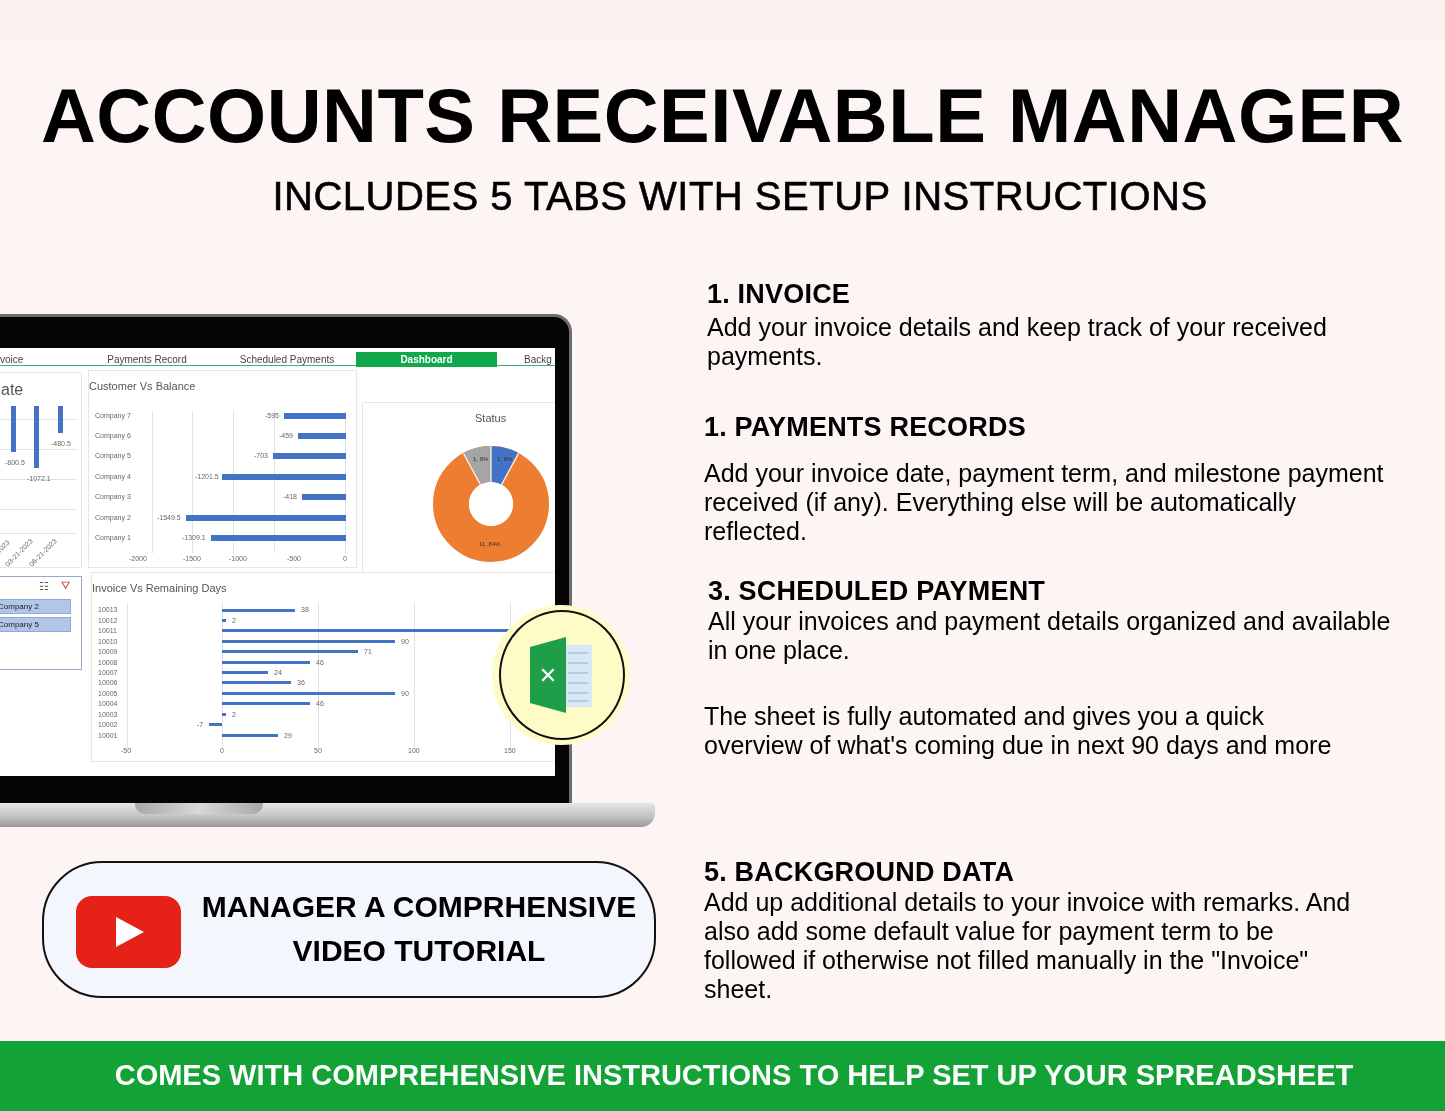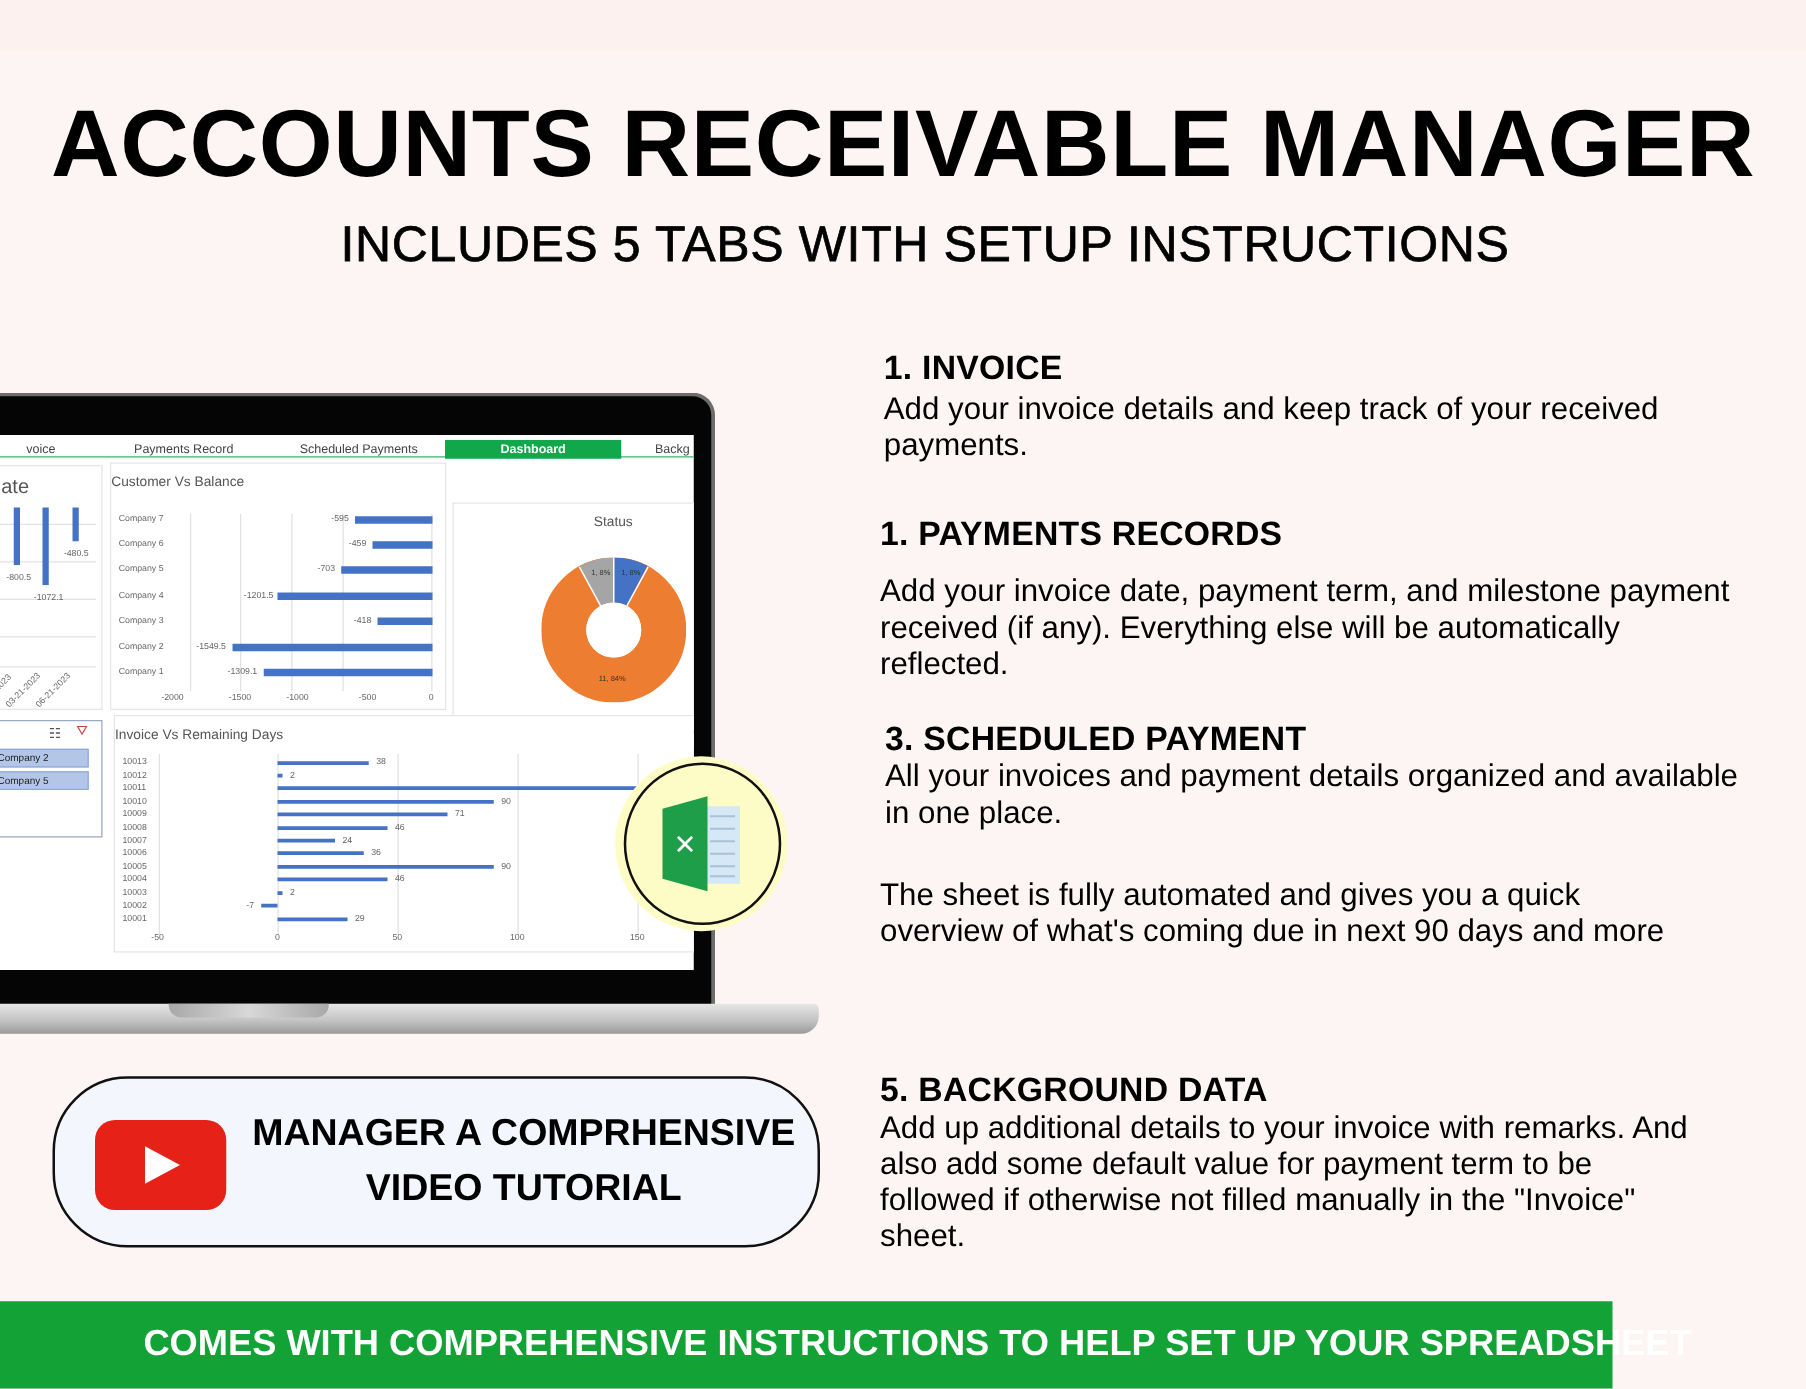--- a/index.html
+++ b/index.html
@@ -89,40 +89,40 @@
     position: absolute; left: 150px; top: 22px; width: 450px; text-align: center;
     font-size: 30px; font-weight: 700; line-height: 44px;
   }
 
   
   .section { position: absolute; left: 704px; width: 700px; }
   .section h2 { font-size: 27px; font-weight: 700; letter-spacing: 0.2px; line-height: 32px; }
   .section p { font-size: 25px; line-height: 29px; font-weight: 400; }
 
   .footer-bar {
-    position: absolute; left: 0; top: 1041px; width: 1290px; height: 70px;
+    position: absolute; left: 0; top: 1041px; width: 1445px; height: 70px;
     background: #12a235;
   }
   .footer-text {
     position: absolute; left: 0; top: 18px; width: 1468px; text-align: center;
     color: #fff; font-size: 29px; font-weight: 700; letter-spacing: 0;
   }
 </style>
 </head>
 <body>
 
 <div class="top-band"></div>
 
 <h1 class="main-title">ACCOUNTS RECEIVABLE MANAGER</h1>
 <div class="sub-title">INCLUDES 5 TABS WITH SETUP INSTRUCTIONS</div>
 
 <div class="laptop-lid"></div>
 <div class="screen">
   <div class="tabbar">
-    <div class="tab" style="left:0;width:30px;text-align:left;padding-left:21px;">voice</div>
+    <div class="tab" style="left:0;width:30px;text-align:left;">voice</div>
     <div class="tab" style="left:92px;width:110px;">Payments Record</div>
     <div class="tab" style="left:222px;width:130px;">Scheduled Payments</div>
     <div class="tab active" style="left:356px;width:141px;">Dashboard</div>
     <div class="tab" style="left:524px;width:40px;text-align:left;">Backg</div>
   </div>
 
   <div class="card" style="left:-4px;top:24px;width:86px;height:196px;">
     <div class="lbl" style="left:4px;top:8px;font-size:16px;color:#555;">ate</div>
     <div class="gridh" style="left:0;top:46px;width:80px;"></div>
     <div class="gridh" style="left:0;top:76px;width:80px;"></div>

